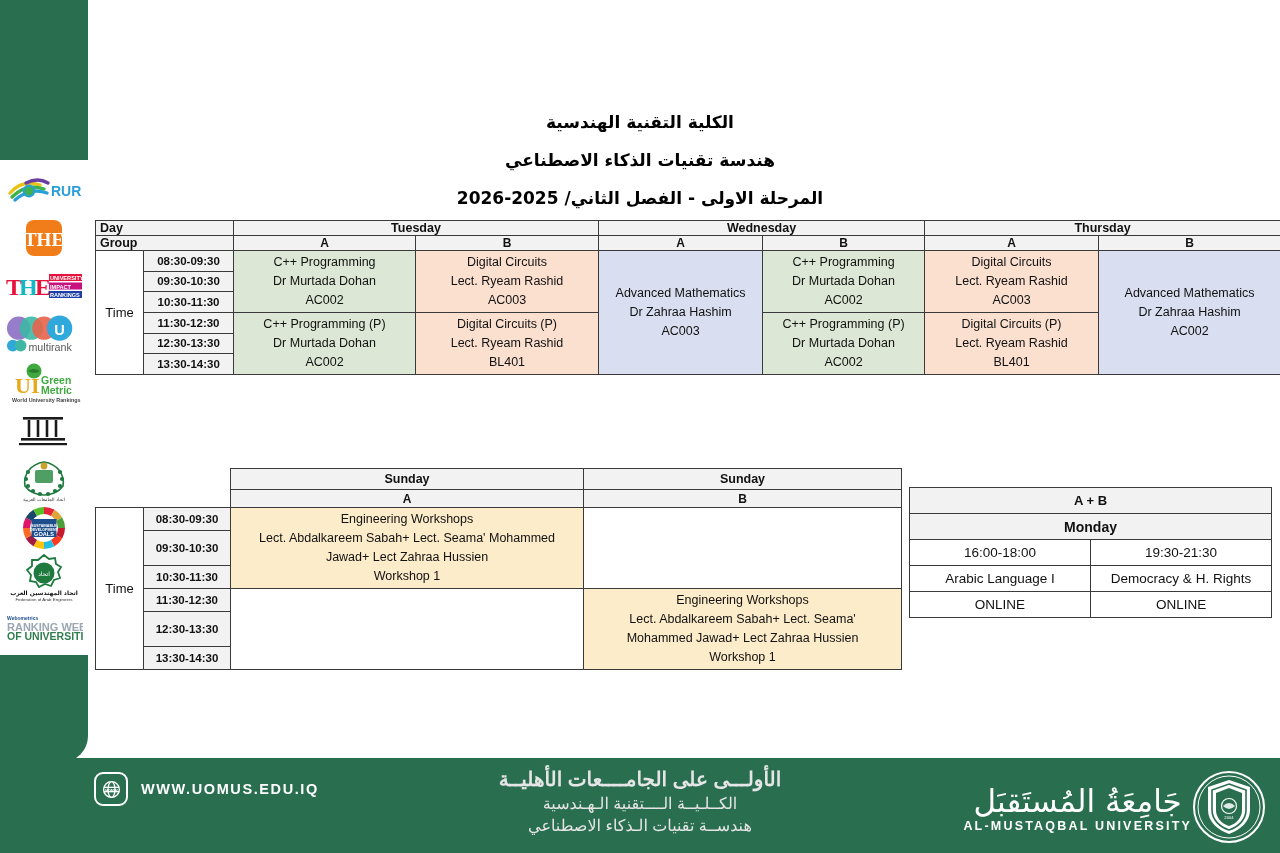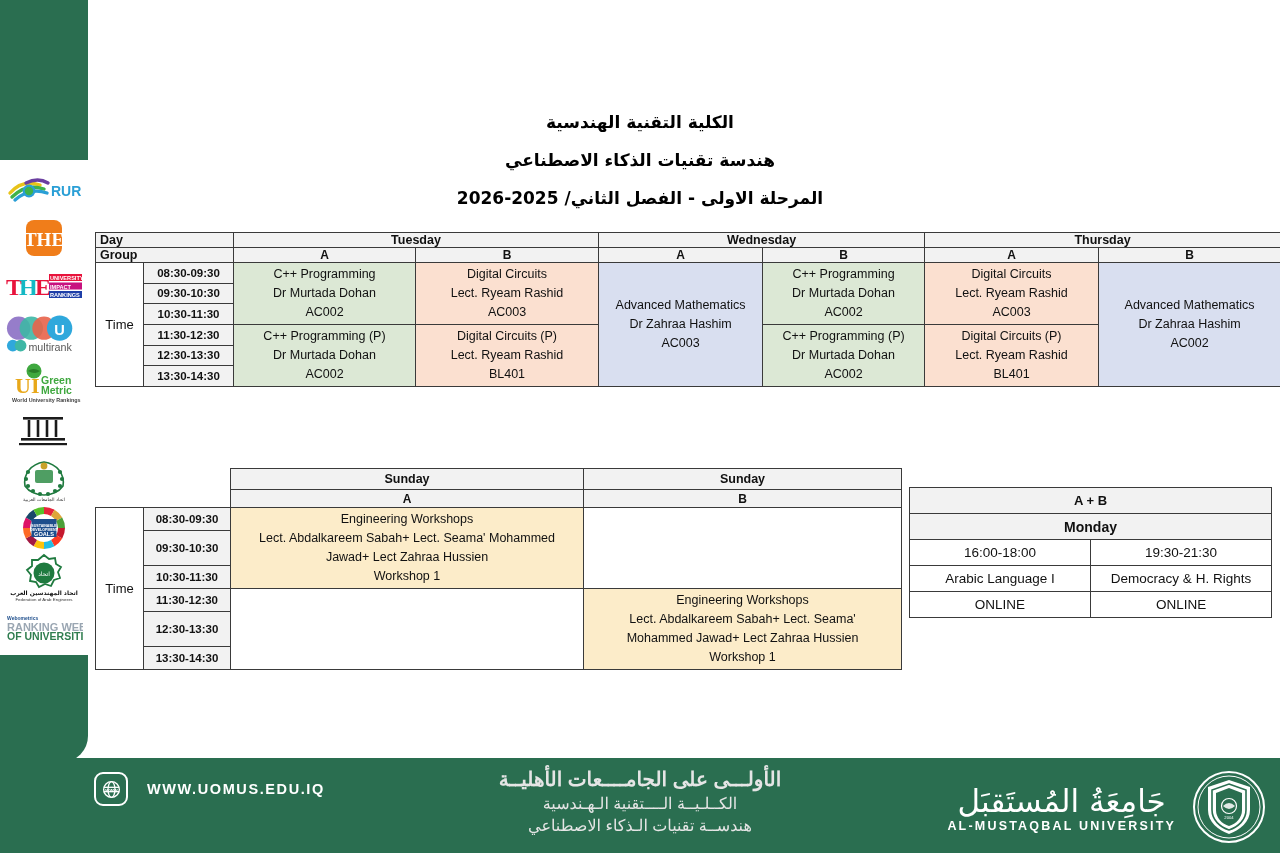--- a/index.html
+++ b/index.html
@@ -29,40 +29,40 @@
 
   
   .footer {
     position: absolute; left: 0; bottom: 0; width: 1280px; height: 95px;
     background: #2a6e50;
   }
   .footer-left {
     position: absolute; left: 94px; top: 14px;
     display: flex; flex-direction: column; gap: 8px;
   }
-  .contact-row { display: flex; align-items: center; gap: 19px; }
+  .contact-row { display: flex; align-items: center; gap: 13px; }
   .contact-badge {
     width: 34px; height: 34px; border-radius: 9px;
     border: 2px solid #ffffff;
     display: flex; align-items: center; justify-content: center;
   }
   .contact-text {
     color: #ffffff; font-size: 14.5px; font-weight: bold; letter-spacing: 1.6px;
   }
   .footer-center {
     position: absolute; left: 0; right: 0; top: 9px;
     text-align: center; color: #e5e5e5;
     direction: rtl;
   }
   .fc-line1 { font-size: 20px; font-weight: bold; letter-spacing: 0.5px; }
   .fc-line2 { font-size: 16px; margin-top: 3px; }
   .fc-line3 { font-size: 16px; margin-top: 3px; }
   .footer-right {
     position: absolute; right: 14px; top: 12px;
-    display: flex; align-items: center; gap: 16px;
+    display: flex; align-items: center; gap: 0;
   }
   .umark { text-align: center; color: #fff; }
   .umark-ar { font-size: 31px; direction: rtl; line-height: 1.05; font-family: "DejaVu Sans", sans-serif; }
   .umark-en { font-size: 12.5px; font-weight: bold; letter-spacing: 2.2px; margin-top: 1px; }
 
   
   .heading-block { position: absolute; left: 95px; top: 112px; width: 1090px; text-align: center; direction: rtl; }
   .h-line { font-weight: bold; color: #000; font-size: 17px; margin-bottom: 18px; font-family: "DejaVu Sans", sans-serif; }
   .h-line.third { margin-bottom: 0; }
 
@@ -75,21 +75,21 @@
   .timecell { background: #f2f2f2; font-weight: bold; font-size: 11.5px; height: 19px; }
   .timelabel { background: #ffffff; font-weight: normal; font-size: 13px; }
   .daylabel { background: #f2f2f2; font-weight: bold; font-size: 12.5px; text-align: left; padding-left: 4px; }
   .cell-green { background: #dce8d5; }
   .cell-orange { background: #fbe0d0; }
   .cell-blue  { background: #d9dff0; }
   .cell-cream { background: #fcecc9; }
   .cell-blank { background: #ffffff; }
   .cell-body { line-height: 1.52; padding: 2px 3px; font-size: 12.5px; }
 
-  #table-main { position: absolute; left: 95px; top: 232px; width: 1185px; }
+  #table-main { position: absolute; left: 95px; top: 220px; width: 1185px; }
   #table-sunday { position: absolute; left: 95px; top: 468px; width: 806px; }
   #table-monday { position: absolute; left: 909px; top: 487px; width: 362px; }
   #table-monday td { height: 26px; font-size: 13.5px; }
   #table-monday .m-day { font-size: 14px; font-weight: bold; }
   #table-monday .m-grp { font-size: 13px; }
 </style>
 </head>
 <body>
 
 <div id="page">

